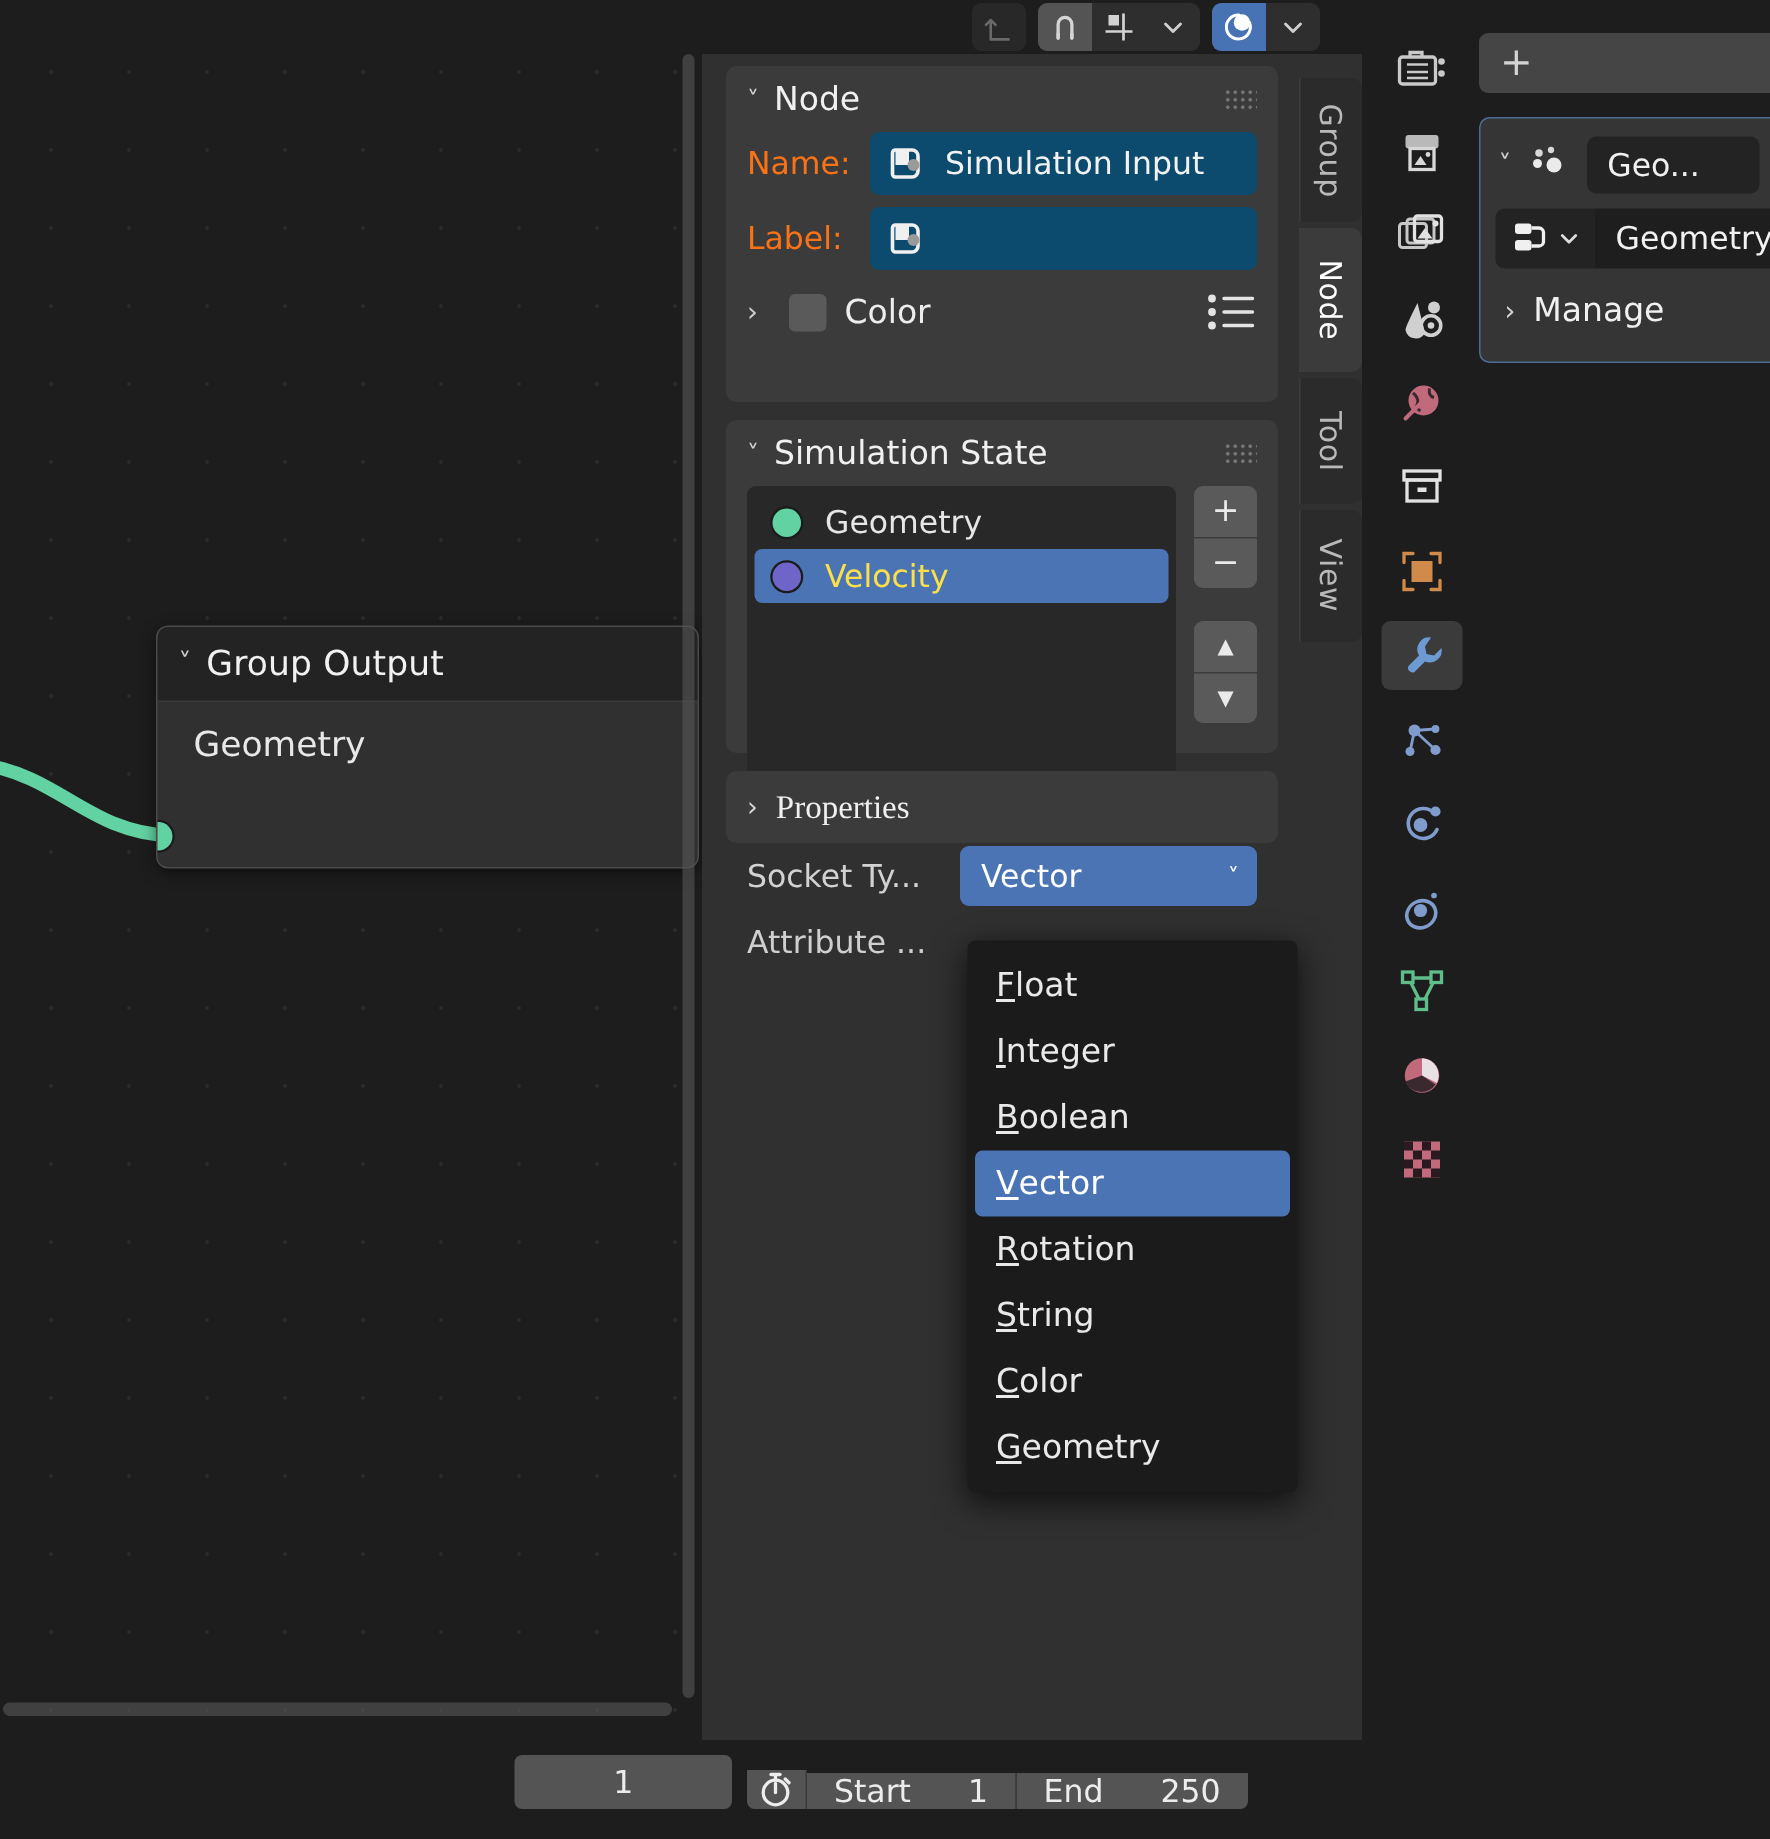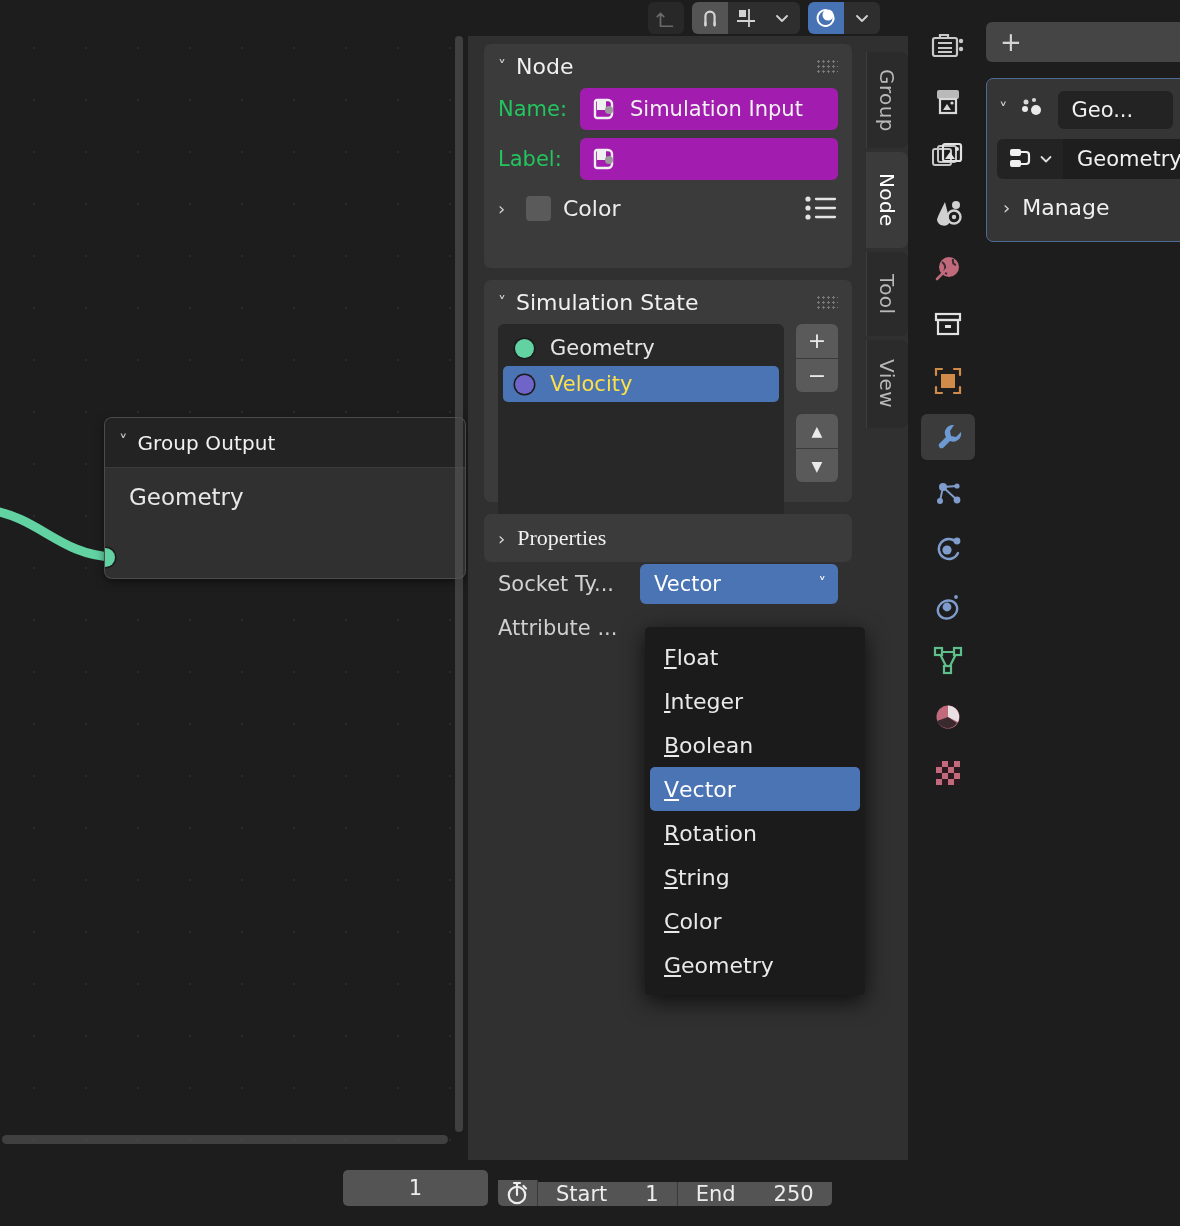--- a/index.html
+++ b/index.html
@@ -30,21 +30,21 @@
     background: #303030;
     box-shadow: 0 0 0 1px #4b4b4b, 0 3px 10px rgba(0,0,0,.55);
     overflow: hidden;
   }
   .node-header {
     height: 50px; background: #232323;
     display: flex; align-items: center; gap: 10px; padding: 0 14px;
     border-bottom: 1px solid #3b3b3b;
   }
   .node-header .caret { font-size: 17px; color: #cdcdcd; line-height: 1; }
-  .node-title { font-size: 20px; color: #f1f1f1; letter-spacing: .1px; }
+  .node-title { font-size: 23px; color: #f1f1f1; letter-spacing: .1px; }
   .node-body { height: 110px; position: relative; padding: 16px 14px 0 24px; }
   .node-socket-label { font-size: 23px; color: #e8e8e8; }
   .sock {
     position: absolute; left: -9px; width: 19px; height: 19px;
     border-radius: 50%; box-shadow: 0 0 0 1.5px #1b1b1b;
   }
   .sock.geo { top: 80px; background: #62d2a2; }
 
   
   .ne-vscroll {
@@ -91,23 +91,23 @@
   .grip {
     position: absolute; right: 14px; top: 50%; transform: translateY(-50%);
     width: 22px; height: 14px;
     background-image: radial-gradient(circle, #8b8b8b 1.1px, transparent 1.2px);
     background-size: 5px 5px; opacity: .75;
   }
 
   
   #panel-node { top: 8px; height: 224px; }
   .row { display: flex; align-items: center; padding: 0 14px; height: 42px; margin-bottom: 8px; }
-  .row-label { width: 82px; font-size: 21px; color: #22c55e; }
+  .row-label { width: 82px; font-size: 21px; color: #f97316; }
   .field {
-    flex: 1; height: 42px; background: #a21caf; border-radius: 6px;
+    flex: 1; height: 42px; background: #0c4a6e; border-radius: 6px;
     display: flex; align-items: center; gap: 12px; padding: 0 12px;
   }
   .field-text { font-size: 21px; color: #f2f2f2; }
   .color-row { display: flex; align-items: center; padding: 0 14px; height: 40px; gap: 12px; }
   .color-row .caret-r { font-size: 18px; color: #cfcfcf; width: 16px; }
   .swatch { width: 25px; height: 25px; background: #5a5a5a; border-radius: 4px; }
   .color-row .clabel { font-size: 22px; color: #ededed; }
   .list-icon { margin-left: auto; }
 
   

